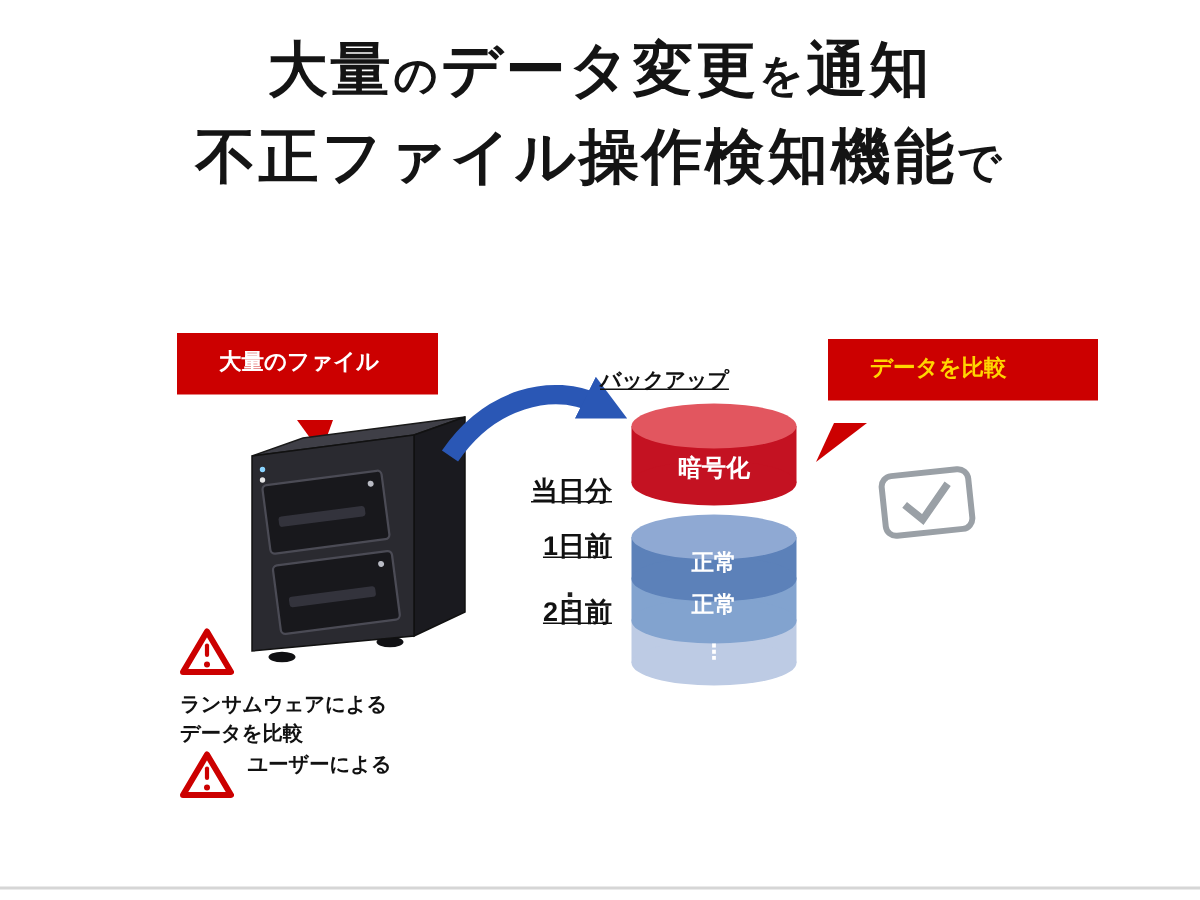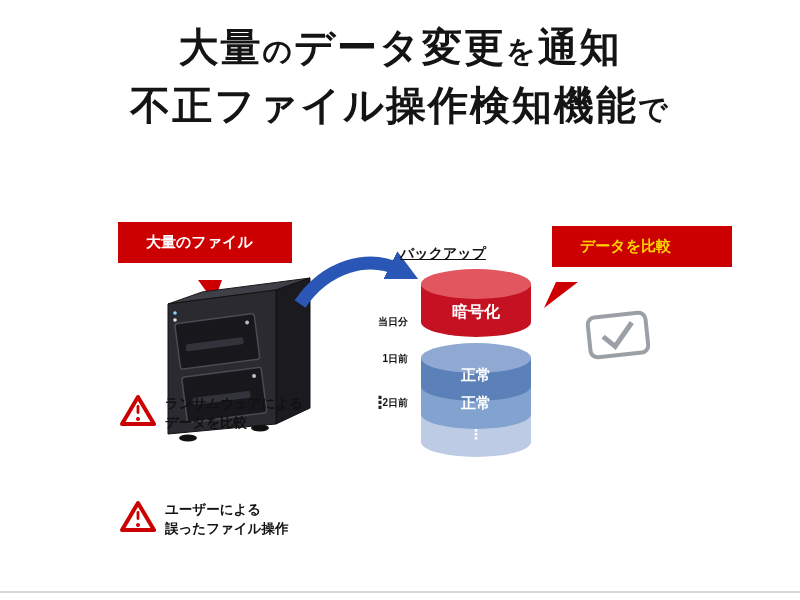--- a/index.html
+++ b/index.html
@@ -12,26 +12,26 @@
   .t-line{height:58px;line-height:58px;white-space:nowrap;}
   .t-line .big{font-size:40px;}
   .t-line .small{font-size:29px;}
   
   .callout{position:absolute;background:var(--accent_red);font-weight:700;font-size:15px;line-height:1.5;padding:9px 28px;}
   #callout-left{left:118px;top:222px;width:118px;color:#ffffff;}
   #callout-right{left:552px;top:226px;width:124px;color:var(--accent_yellow);}
   .tail{position:absolute;}
   
   #backup-label{position:absolute;left:400px;top:245px;width:156px;text-align:left;font-size:14px;font-weight:700;text-decoration:underline;}
-  .day-label{position:absolute;left:338px;width:70px;text-align:right;font-size:10px;font-weight:700;}
+  .day-label{position:absolute;left:338px;width:70px;text-align:right;font-size:18px;font-weight:700;text-decoration:underline;}
   #day-0{top:315px;} #day-1{top:352px;} #day-2{top:396px;}
   #day-dots{position:absolute;left:352px;top:392px;width:56px;text-align:center;font-size:17px;font-weight:700;color:#222;}
   
   .warning-row{position:absolute;display:flex;gap:9px;align-items:flex-start;}
-  #warning-0{left:120px;top:394px;}
+  #warning-0{left:120px;top:418px;flex-direction:column;}
   #warning-1{left:120px;top:500px;}
   .warning-text{font-size:13.5px;font-weight:700;line-height:1.4;padding-top:1px;}
   
   .cyl-label{fill:#ffffff;font-weight:700;}
   
   #envelope{position:absolute;left:584px;top:308px;transform:rotate(-6deg);}
   #divider{position:absolute;left:0;top:591px;width:800px;height:2px;background:#d6d6d6;}
   svg{display:block;}
 </style>
 </head>
@@ -132,18 +132,17 @@
   </div>
 
   <div class="warning-row" id="warning-1">
     <svg width="36" height="33" viewBox="0 0 36 33">
       <polygon points="18,3 34,30 2,30" fill="#ffffff" style="stroke:var(--accent_red)" stroke-width="4" stroke-linejoin="round"></polygon>
       <rect x="16.6" y="11" width="2.8" height="9" rx="1.4" style="fill:var(--accent_red)"></rect>
       <circle cx="18" cy="25" r="2" style="fill:var(--accent_red)"></circle>
     </svg>
     <div class="warning-text">
       <div>ユーザーによる</div>
-      <div>誤ったファイル操作</div>
     </div>
   </div>
 
   <div id="divider"></div>
 </div>
 
 </body></html>

